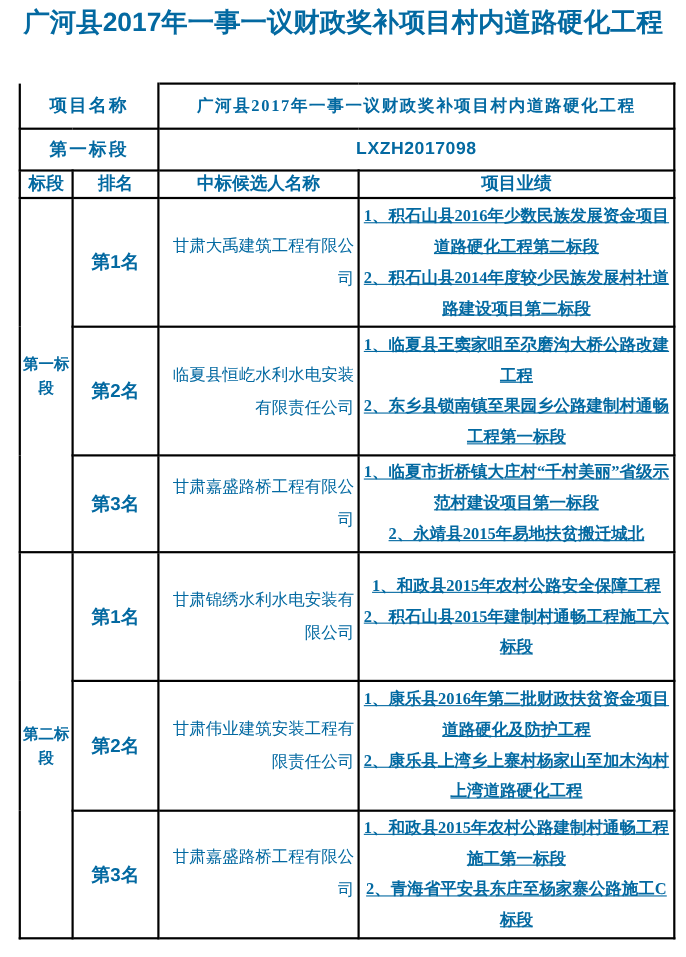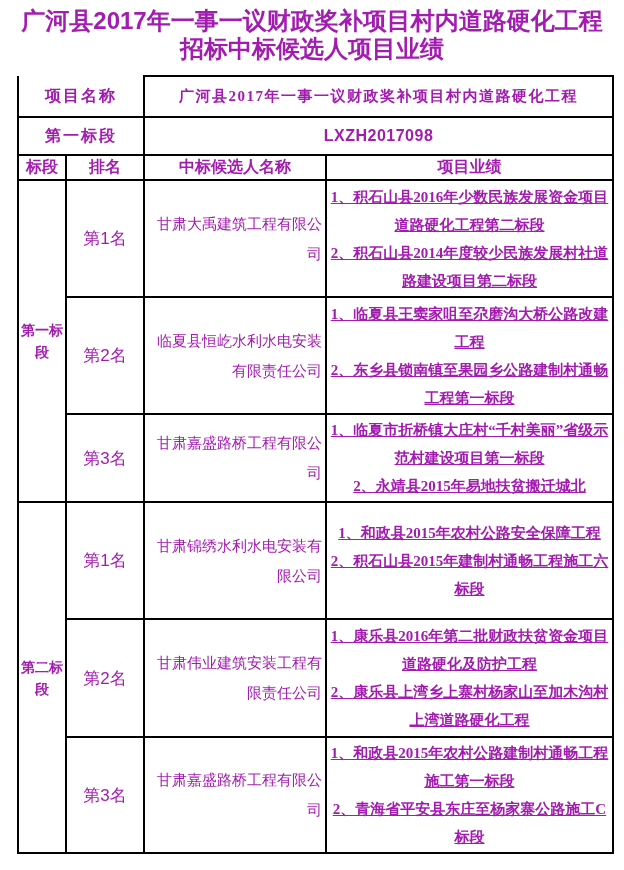--- a/index.html
+++ b/index.html
@@ -1,21 +1,21 @@
 <!DOCTYPE html>
 <html><head>
 <meta charset="utf-8">
 <style>
   html, body { margin: 0; padding: 0; background: #ffffff; }
   .page {
     position: relative;
     width: 624px;
     height: 870px;
     background: #ffffff;
-    color: #a21caf;
+    color: #0369a1;
     font-family: "Liberation Sans", "DejaVu Sans", sans-serif;
     overflow: hidden;
   }
   .doc-title {
     padding-top: 7px;
     text-align: center;
     font-weight: bold;
     font-size: 24px;
     line-height: 28px;
     letter-spacing: 0px;
@@ -63,21 +63,21 @@
   }
   .section-cell {
     text-align: center;
     font-weight: bold;
     font-size: 14px;
     line-height: 22px;
     padding: 1px 2px;
   }
   .rank-cell {
     text-align: center;
-    font-weight: normal;
+    font-weight: bold;
     font-size: 17px;
   }
   .company-cell {
     text-align: right;
     font-size: 15px;
     line-height: 30px;
     font-family: "Liberation Serif", "DejaVu Serif", serif;
     padding: 1px 3px;
   }
   .perf-cell {
@@ -92,21 +92,20 @@
     text-decoration: underline;
   }
 </style>
 </head>
 <body>
 
 <div class="page">
 
   <div class="doc-title">
     <div>广河县2017年一事一议财政奖补项目村内道路硬化工程</div>
-    <div>招标中标候选人项目业绩</div>
   </div>
 
   <table class="main">
     <colgroup>
       <col style="width:48px">
       <col style="width:78px">
       <col style="width:182px">
       <col style="width:287px">
     </colgroup>
 

